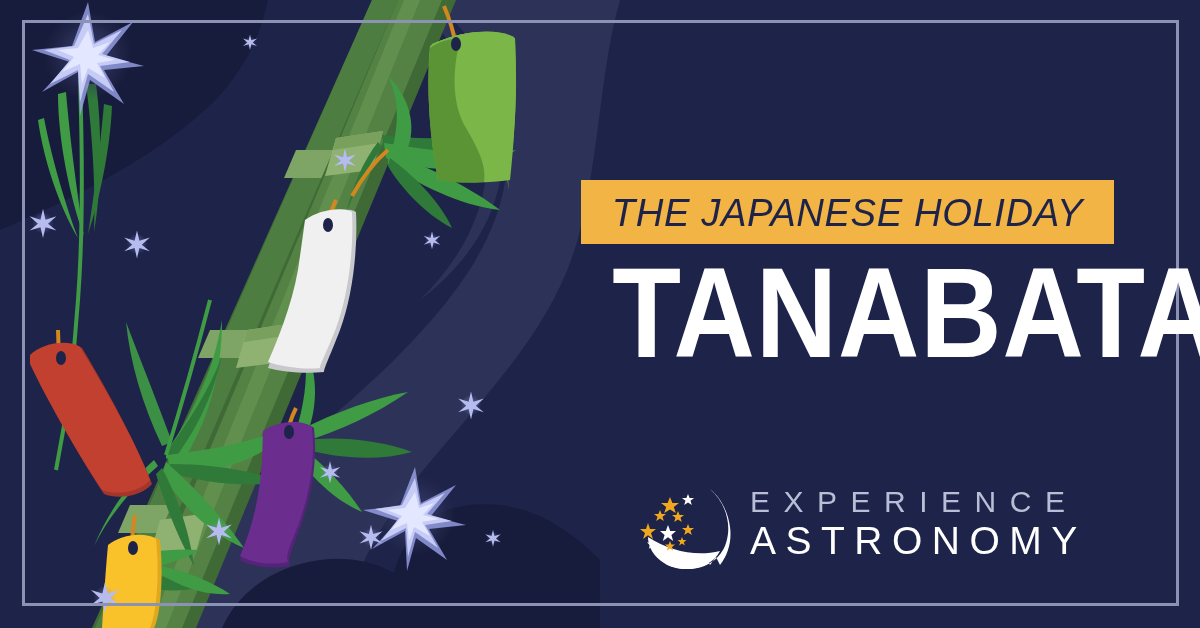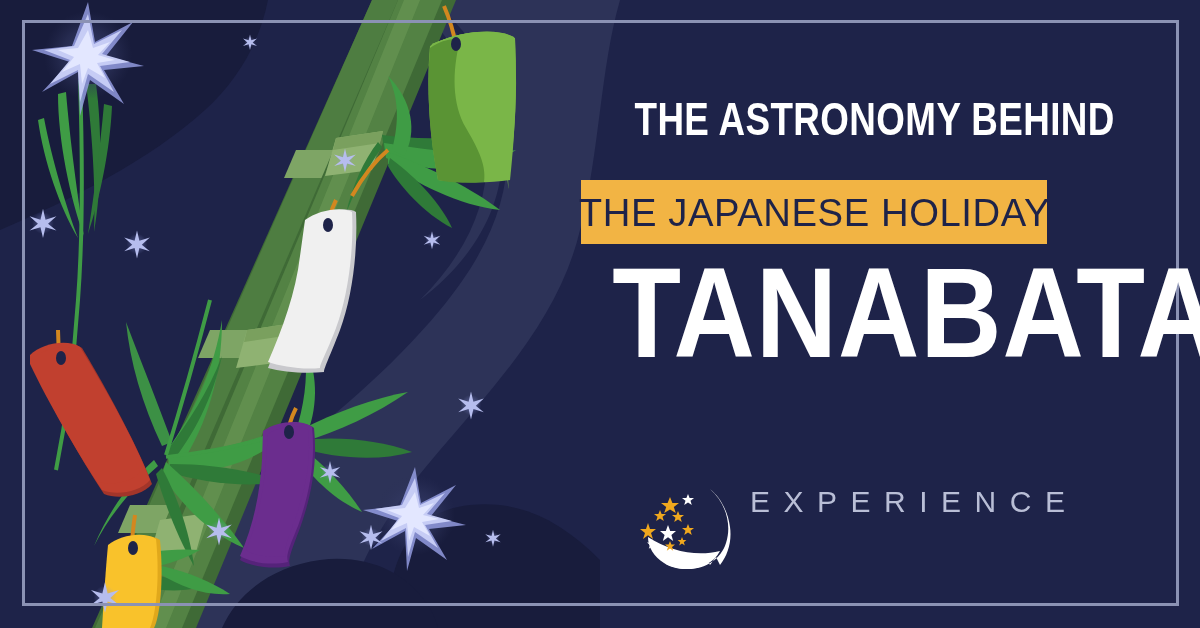--- a/index.html
+++ b/index.html
@@ -27,23 +27,23 @@
     font-size:46px;
     letter-spacing:0.5px;
     line-height:1;
     text-align:center;
     transform:scaleX(0.80);
     transform-origin:center top;
     white-space:nowrap;
     margin:0;
   }
   .yellowbar{
-    position:absolute;left:581px;top:180px;width:466px;height:64px;
+    position:absolute;left:581px;top:180px;width:533px;height:64px;
     background:#f2b444;
-    display:flex;align-items:center;justify-content:center;
+    display:flex;align-items:center;justify-content:center;font-style:italic;
   }
   .yellowbar-text{
     color:#1e2349;
     font-size:39px;
     font-weight:400;
     letter-spacing:0.6px;
     line-height:1;
     white-space:nowrap;
     transform:scaleX(0.98);
   }
@@ -361,23 +361,20 @@
 
       <path fill="#181c3c" d="M300,628 C300,600 320,574 356,562 C392,550 430,556 456,572
                C478,586 486,608 486,628 Z" opacity="0"></path>
       <path fill="#181c3c" d="M222,628 C238,592 274,566 320,560 C366,554 404,572 424,600
                C432,610 436,620 438,628 Z"></path>
     </g>
   </svg>
 
   <div class="frame"></div>
 
-  <div class="textblock">
-    <div class="eyebrow">THE ASTRONOMY BEHIND</div>
-  </div>
 
   <div class="yellowbar">
     <span class="yellowbar-text">THE JAPANESE HOLIDAY</span>
   </div>
 
   <div class="maintitle">TANABATA</div>
 
   <div class="logo">
     <svg class="logo-mark" viewBox="0 0 96 88" xmlns="http://www.w3.org/2000/svg">
 
@@ -396,16 +393,17 @@
         <path fill="#ffffff" d="M28,40 L30.2,46 L36,46 L31.4,50 L33.2,56 L28,52.2 L22.8,56 L24.6,50 L20,46 L25.8,46 Z"></path>
         <path fill="#f0a81e" d="M48,39 L49.6,43 L54,43 L50.5,45.7 L51.8,50 L48,47.5 L44.2,50 L45.5,45.7 L42,43 L46.4,43 Z"></path>
         <path fill="#ffffff" d="M12,54 L13.4,57.5 L17,57.5 L14,60 L15.2,63.8 L12,61.4 L8.8,63.8 L10,60 L7,57.5 L10.6,57.5 Z"></path>
         <path fill="#f0a81e" d="M30,56 L31.4,59.5 L35,59.5 L32,62 L33.2,65.8 L30,63.4 L26.8,65.8 L28,62 L25,59.5 L28.6,59.5 Z"></path>
         <path fill="#f0a81e" d="M42,52 L43.2,55 L46.4,55 L43.8,57.2 L44.8,60.4 L42,58.4 L39.2,60.4 L40.2,57.2 L37.6,55 L40.8,55 Z"></path>
         <path fill="#ffffff" d="M22,66 L23.1,69 L26.2,69 L23.7,71 L24.6,74.2 L22,72.3 L19.4,74.2 L20.3,71 L17.8,69 L20.9,69 Z"></path>
       </g>
     </svg>
     <div class="logo-words">
       <div class="logo-line1">EXPERIENCE</div>
+      <div class="logo-line2">ASTRONOMY</div>
     </div>
   </div>
 
 </div>
 
 </body></html>

